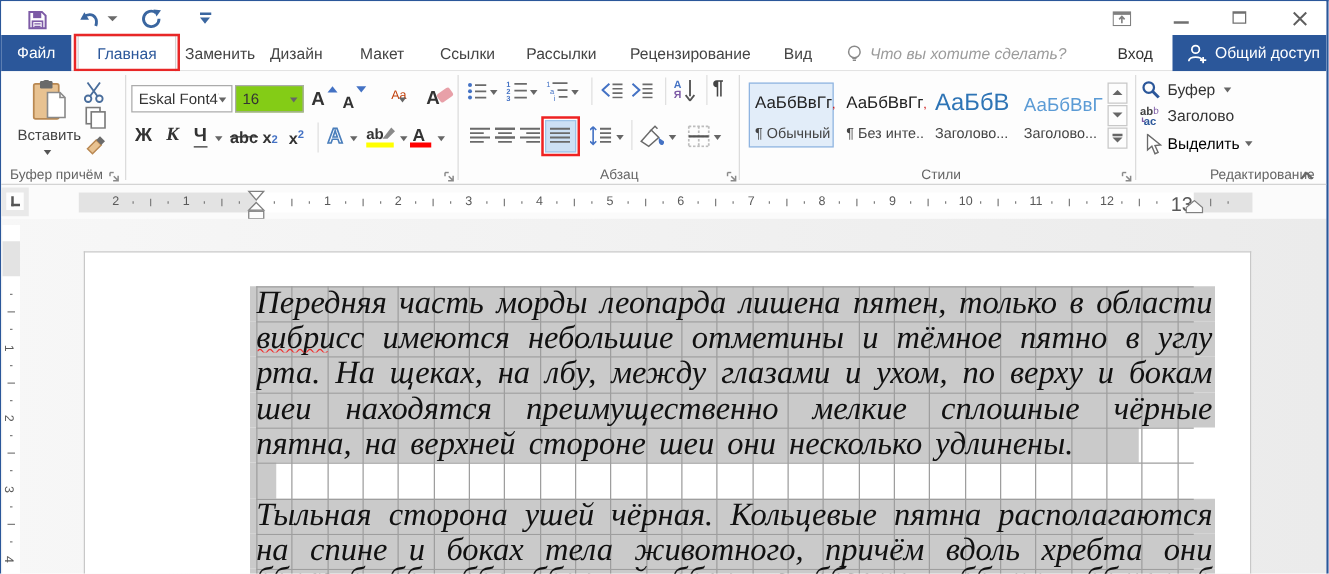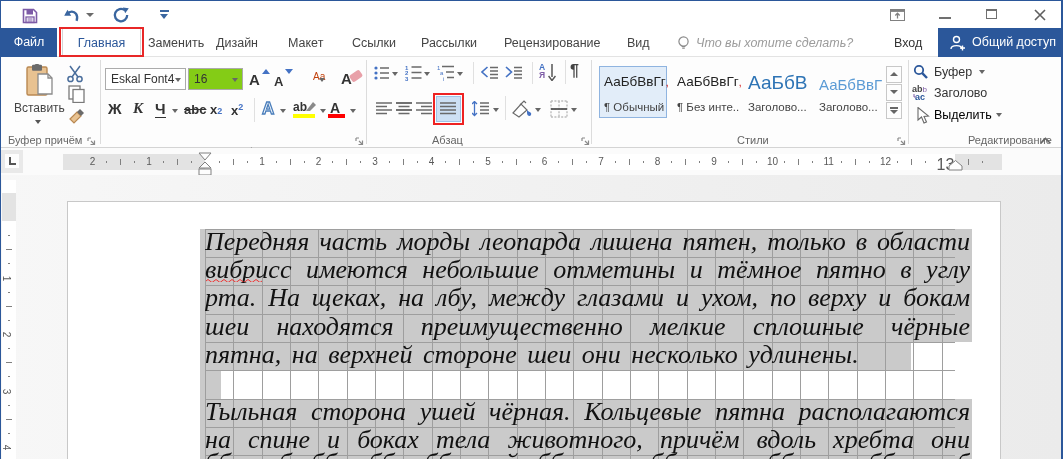--- a/index.html
+++ b/index.html
@@ -208,21 +208,21 @@
 <path d="M9 5 L13 1 L15 3" fill="none" stroke="#6a6a6a" stroke-width="1.2"></path>
 <path d="M16 10 C19 13 21 12 20 15 C19 17 16 16 16 13" fill="#4472c4"></path>
   </svg>
 <div class="abs" style="left:535px;top:108px;width:0;height:0;border-left:3.5px solid transparent;border-right:3.5px solid transparent;border-top:4px solid #666;"></div>
 <svg class="abs" style="left:550px;top:100px;" width="18" height="18" viewBox="0 0 18 18">
 <path d="M1 1 h16 M1 1 v16 M17 1 v16 M1 17 h16" stroke="#bdbdbd" stroke-width="1.4" stroke-dasharray="2 1.4"></path>
 <path d="M9 1 v16 M1 9 h16" stroke="#bdbdbd" stroke-width="1.4" stroke-dasharray="2 1.4"></path>
 <path d="M1 9 h16" stroke="#555" stroke-width="1.8"></path>
   </svg>
 <div class="abs" style="left:571px;top:108px;width:0;height:0;border-left:3.5px solid transparent;border-right:3.5px solid transparent;border-top:4px solid #666;"></div>
-<div class="abs" style="left:432px;top:134px;font-size:11px;color:#666;">Абзац</div>
+<div class="abs" style="left:480px;top:134px;font-size:11px;color:#666;">Абзац</div>
 <svg class="abs" style="left:581px;top:137px;" width="9" height="9" viewBox="0 0 9 9">
     <path d="M1 1 h3 M1 1 v3" stroke="#8a8a8a" stroke-width="1.2" fill="none"></path>
     <path d="M4 4 L7.5 7.5 M7.5 3.5 v4 h-4" stroke="#8a8a8a" stroke-width="1.2" fill="none"></path>
   </svg>
 <div class="abs" style="left:599px;top:66px;width:68px;height:52px;background:#e2edf9;border:1px solid #8fb4e0;"></div>
 <div class="abs" style="left:604px;top:74px;font-size:13.5px;color:#222;white-space:nowrap;overflow:hidden;width:67px;">АаБбВвГг<span style="color:#c00;font-size:10px;">,</span></div>
 <div class="abs" style="left:604px;top:101px;font-size:11.5px;color:#444;white-space:nowrap;overflow:hidden;width:62px;">¶ Обычный</div>
 <div class="abs" style="left:677px;top:74px;font-size:13.5px;color:#222;white-space:nowrap;overflow:hidden;width:67px;">АаБбВвГг<span style="color:#c00;font-size:10px;">,</span></div>
 <div class="abs" style="left:677px;top:101px;font-size:11.5px;color:#444;white-space:nowrap;overflow:hidden;width:62px;">¶ Без инте...</div>
 <div class="abs" style="left:748px;top:72px;font-size:19px;color:#2e74b5;white-space:nowrap;overflow:hidden;width:64px;">АаБбВ</div>

